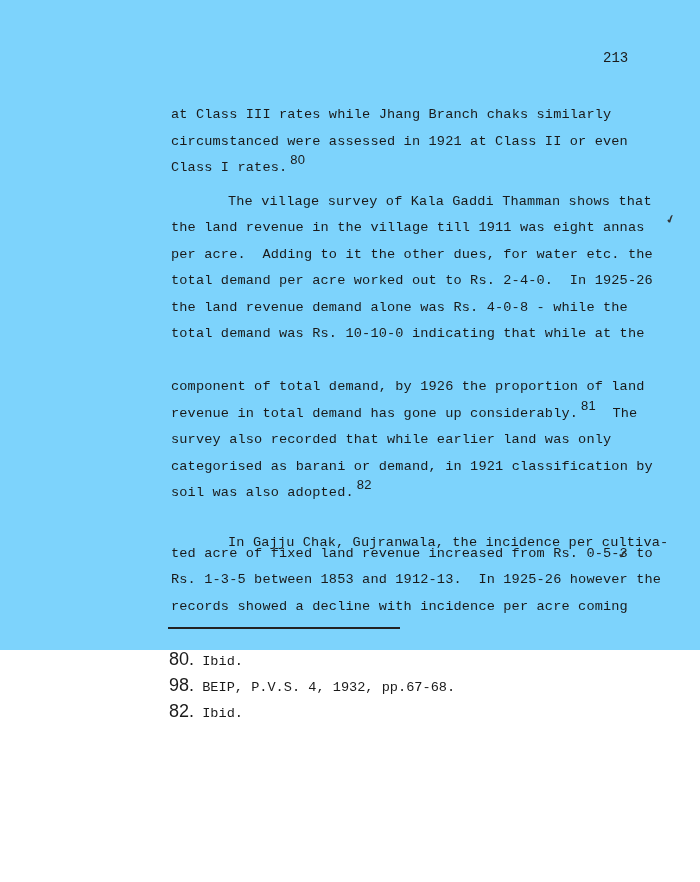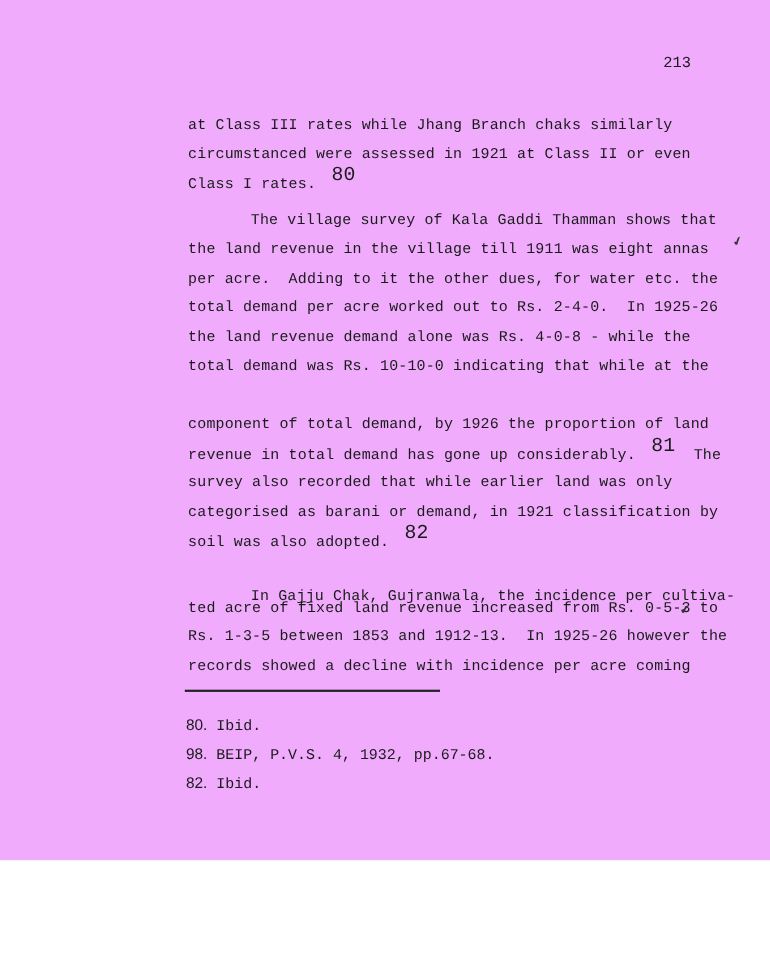--- a/index.html
+++ b/index.html
@@ -1,27 +1,27 @@
 <!DOCTYPE html>
 <html><head>
 <meta charset="utf-8">
 <style>
   html, body { margin: 0; padding: 0; background: #ffffff; }
   body { width: 700px; height: 882px; position: relative; overflow: hidden; }
-  .page { position: absolute; left: 0; top: 0; width: 700px; height: 782px; background: #f0abfc; color: #1a1a1a;
+  .page { position: absolute; left: 0; top: 0; width: 700px; height: 650px; background: #7dd3fc; color: #1a1a1a;
     font-family: "Liberation Mono", "DejaVu Sans Mono", monospace; }
   .page-number { position: absolute; left: 603px; top: 50px; font-size: 14px; letter-spacing: 0; }
   .line { position: absolute; left: 171px; white-space: pre; font-size: 13.6px; letter-spacing: 0.15px; line-height: 16px; }
   .indent { left: 228px; }
   .u { text-underline-offset: 2px; }
-  sup { font-family: Liberation Mono, monospace; font-size: 18px; vertical-align: 7px; line-height: 0; margin-left: 14px; }
+  sup { font-family: Liberation Sans, sans-serif; font-size: 13px; vertical-align: 7px; line-height: 0; margin-left: 3px; }
   .mark { position: absolute; font-family: "Liberation Sans", sans-serif; font-size: 14px; color: #333; }
   .rule { position: absolute; left: 168px; top: 627px; width: 232px; height: 2px; background: #222; }
   .fn { position: absolute; left: 169px; white-space: pre; font-size: 13.6px; line-height: 16px; }
-  .fn-num { font-family: "Liberation Sans", sans-serif; font-size: 14px; }
+  .fn-num { font-family: "Liberation Sans", sans-serif; font-size: 18px; }
 </style>
 </head>
 <body>
 
 <div class="page">
 
   <div class="page-number">213</div>
 
   <div class="line" style="top:107px"><span>at Class III rates while Jhang Branch </span><span class="u">chaks</span><span> similarly</span></div>
   <div class="line" style="top:134px">circumstanced were assessed in 1921 at Class II or even</div>

